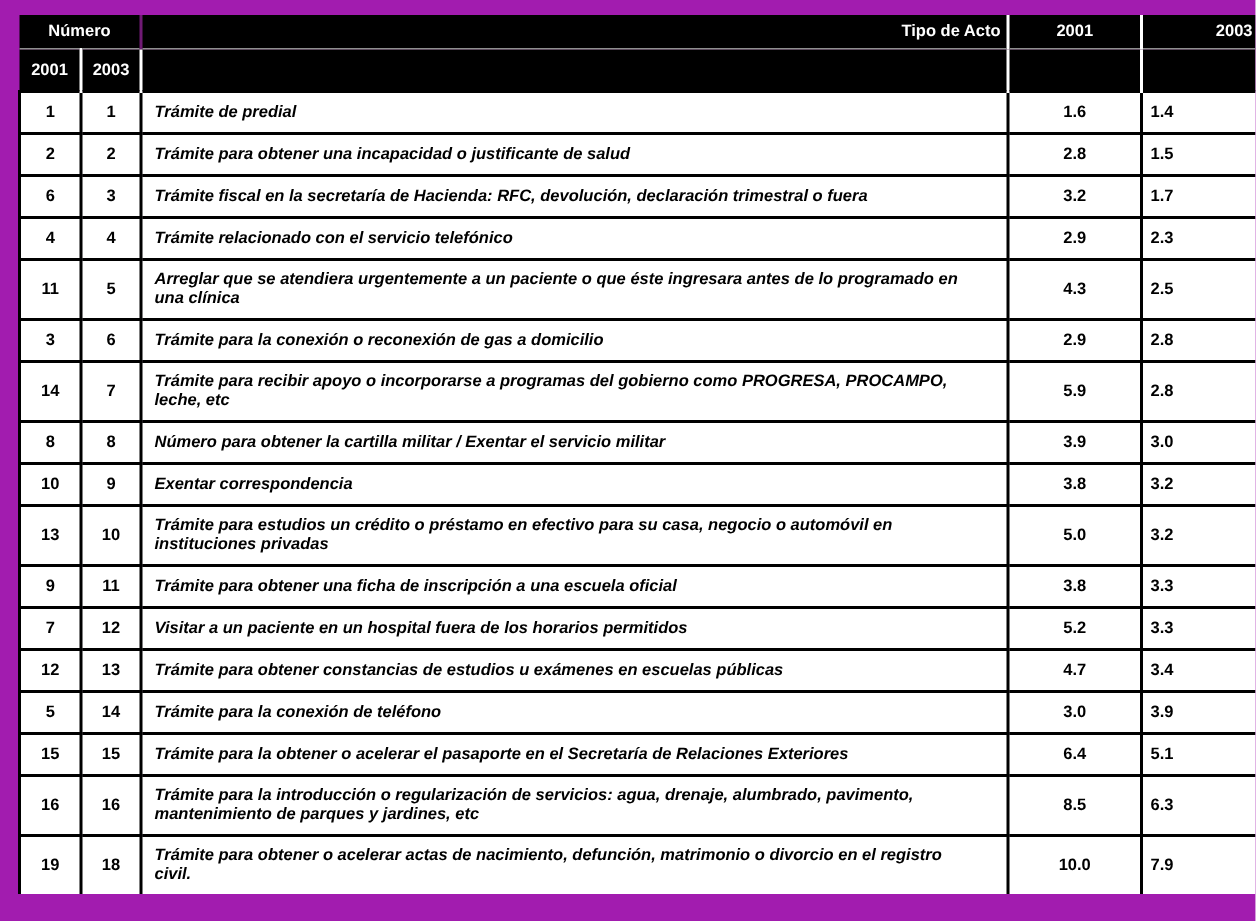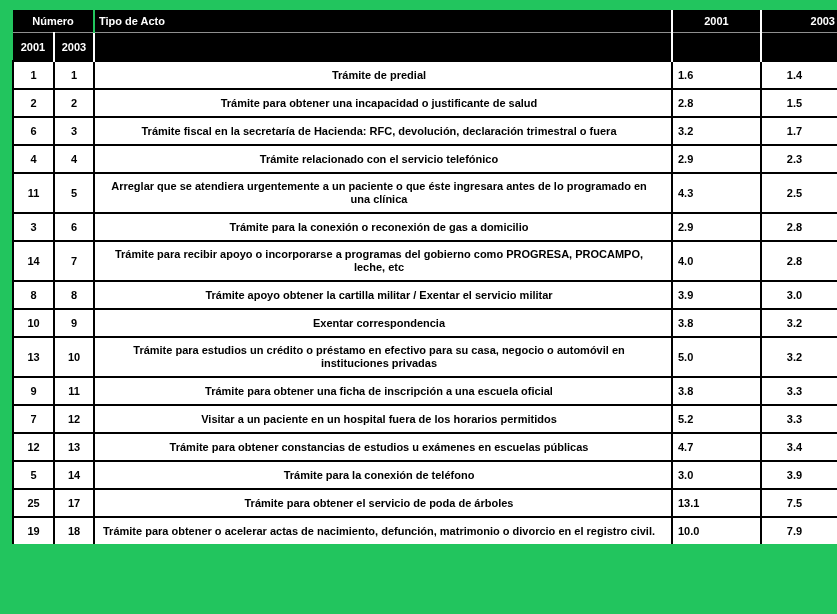--- a/index.html
+++ b/index.html
@@ -1,20 +1,20 @@
 <!DOCTYPE html>
 <html><head>
 <meta charset="utf-8">
 <style>
   html, body { margin: 0; padding: 0; background: #ffffff; }
   .page {
     position: relative;
     width: 837px;
     height: 614px;
-    background: #22c55e;
+    background: #a21caf;
     overflow: hidden;
     font-family: "Liberation Sans", sans-serif;
     font-weight: bold;
     color: #000000;
   }
   table.acts {
     position: absolute;
     left: 12px;
     top: 10px;
     width: 825px;
@@ -32,21 +32,21 @@
     background: #000000;
     color: #ffffff;
     font-size: 11px;
     font-weight: bold;
     padding: 2px 4px;
     border: none;
   }
   thead tr.h-row1 th { height: 18px; border-bottom: 1px solid #8f8f8f; }
   thead tr.h-row2 th { height: 23px; }
   th.h-numero { text-align: center; }
-  th.h-tipo   { text-align: left; border-left: 2px solid #22c55e; }
+  th.h-tipo   { text-align: right; border-left: 2px solid #701a75; }
   th.h-v1     { text-align: center; border-left: 2px solid #ffffff; }
   th.h-v2     { text-align: right;  border-left: 2px solid #ffffff; padding-right: 3px; }
   th.h-sub1   { text-align: center; }
   th.h-sub2   { text-align: center; border-left: 2px solid #ffffff; }
   th.h-sp-tipo { border-left: 2px solid #ffffff; }
   th.h-sp-v1   { border-left: 2px solid #ffffff; }
   th.h-sp-v2   { border-left: 2px solid #ffffff; }
 
   
   tbody td {
@@ -54,23 +54,23 @@
     border: 2px solid #000000;
     font-size: 11px;
     font-weight: bold;
     line-height: 13px;
     vertical-align: middle;
     padding: 6px 5px;
     height: 14px; 
   }
   tbody tr:nth-child(7) td, tbody tr:nth-child(18) td { height: 21px; }
   td.c-num  { text-align: center; }
-  td.c-tipo { text-align: center; padding-left: 8px; padding-right: 16px; }
-  td.c-v1   { }
-  td.c-v2   { text-align: center; padding-right: 16px; border-right: none; margin-top: 48px; } 
+  td.c-tipo { text-align: left; padding-left: 8px; padding-right: 16px; font-style: italic; }
+  td.c-v1   { text-align: center; }
+  td.c-v2   { text-align: left; padding-right: 16px; border-right: none; margin-top: 48px; } 
   tbody tr:last-child td { border-bottom: none; } 
 </style>
 </head>
 <body>
 
 <div class="page">
   <table class="acts">
     <colgroup>
       <col class="c-num1">
         <col class="c-num2">
@@ -139,28 +139,28 @@
       <td class="c-num">6</td>
       <td class="c-tipo">Trámite para la conexión o reconexión de gas a domicilio</td>
       <td class="c-v1">2.9</td>
       <td class="c-v2">2.8</td>
     </tr>
 
     <tr>
       <td class="c-num">14</td>
       <td class="c-num">7</td>
       <td class="c-tipo">Trámite para recibir apoyo o incorporarse a programas del gobierno como PROGRESA, PROCAMPO, leche, etc</td>
-      <td class="c-v1">4.0</td>
+      <td class="c-v1">5.9</td>
       <td class="c-v2">2.8</td>
     </tr>
 
     <tr>
       <td class="c-num">8</td>
       <td class="c-num">8</td>
-      <td class="c-tipo">Trámite apoyo obtener la cartilla militar / Exentar el servicio militar</td>
+      <td class="c-tipo">Número para obtener la cartilla militar / Exentar el servicio militar</td>
       <td class="c-v1">3.9</td>
       <td class="c-v2">3.0</td>
     </tr>
 
     <tr>
       <td class="c-num">10</td>
       <td class="c-num">9</td>
       <td class="c-tipo">Exentar correspondencia</td>
       <td class="c-v1">3.8</td>
       <td class="c-v2">3.2</td>
@@ -199,29 +199,36 @@
     </tr>
 
     <tr>
       <td class="c-num">5</td>
       <td class="c-num">14</td>
       <td class="c-tipo">Trámite para la conexión de teléfono</td>
       <td class="c-v1">3.0</td>
       <td class="c-v2">3.9</td>
     </tr>
 
-
-
-    <tr>
-      <td class="c-num">25</td>
-      <td class="c-num">17</td>
-      <td class="c-tipo">Trámite para obtener el servicio de poda de árboles</td>
-      <td class="c-v1">13.1</td>
-      <td class="c-v2">7.5</td>
-    </tr>
+    <tr>
+      <td class="c-num">15</td>
+      <td class="c-num">15</td>
+      <td class="c-tipo">Trámite para la obtener o acelerar el pasaporte en el Secretaría de Relaciones Exteriores</td>
+      <td class="c-v1">6.4</td>
+      <td class="c-v2">5.1</td>
+    </tr>
+
+    <tr>
+      <td class="c-num">16</td>
+      <td class="c-num">16</td>
+      <td class="c-tipo">Trámite para la introducción o regularización de servicios: agua, drenaje, alumbrado, pavimento, mantenimiento de parques y jardines, etc</td>
+      <td class="c-v1">8.5</td>
+      <td class="c-v2">6.3</td>
+    </tr>
+
 
     <tr>
       <td class="c-num">19</td>
       <td class="c-num">18</td>
       <td class="c-tipo">Trámite para obtener o acelerar actas de nacimiento, defunción, matrimonio o divorcio en el registro civil.</td>
       <td class="c-v1">10.0</td>
       <td class="c-v2">7.9</td>
     </tr>
 
   </tbody>

